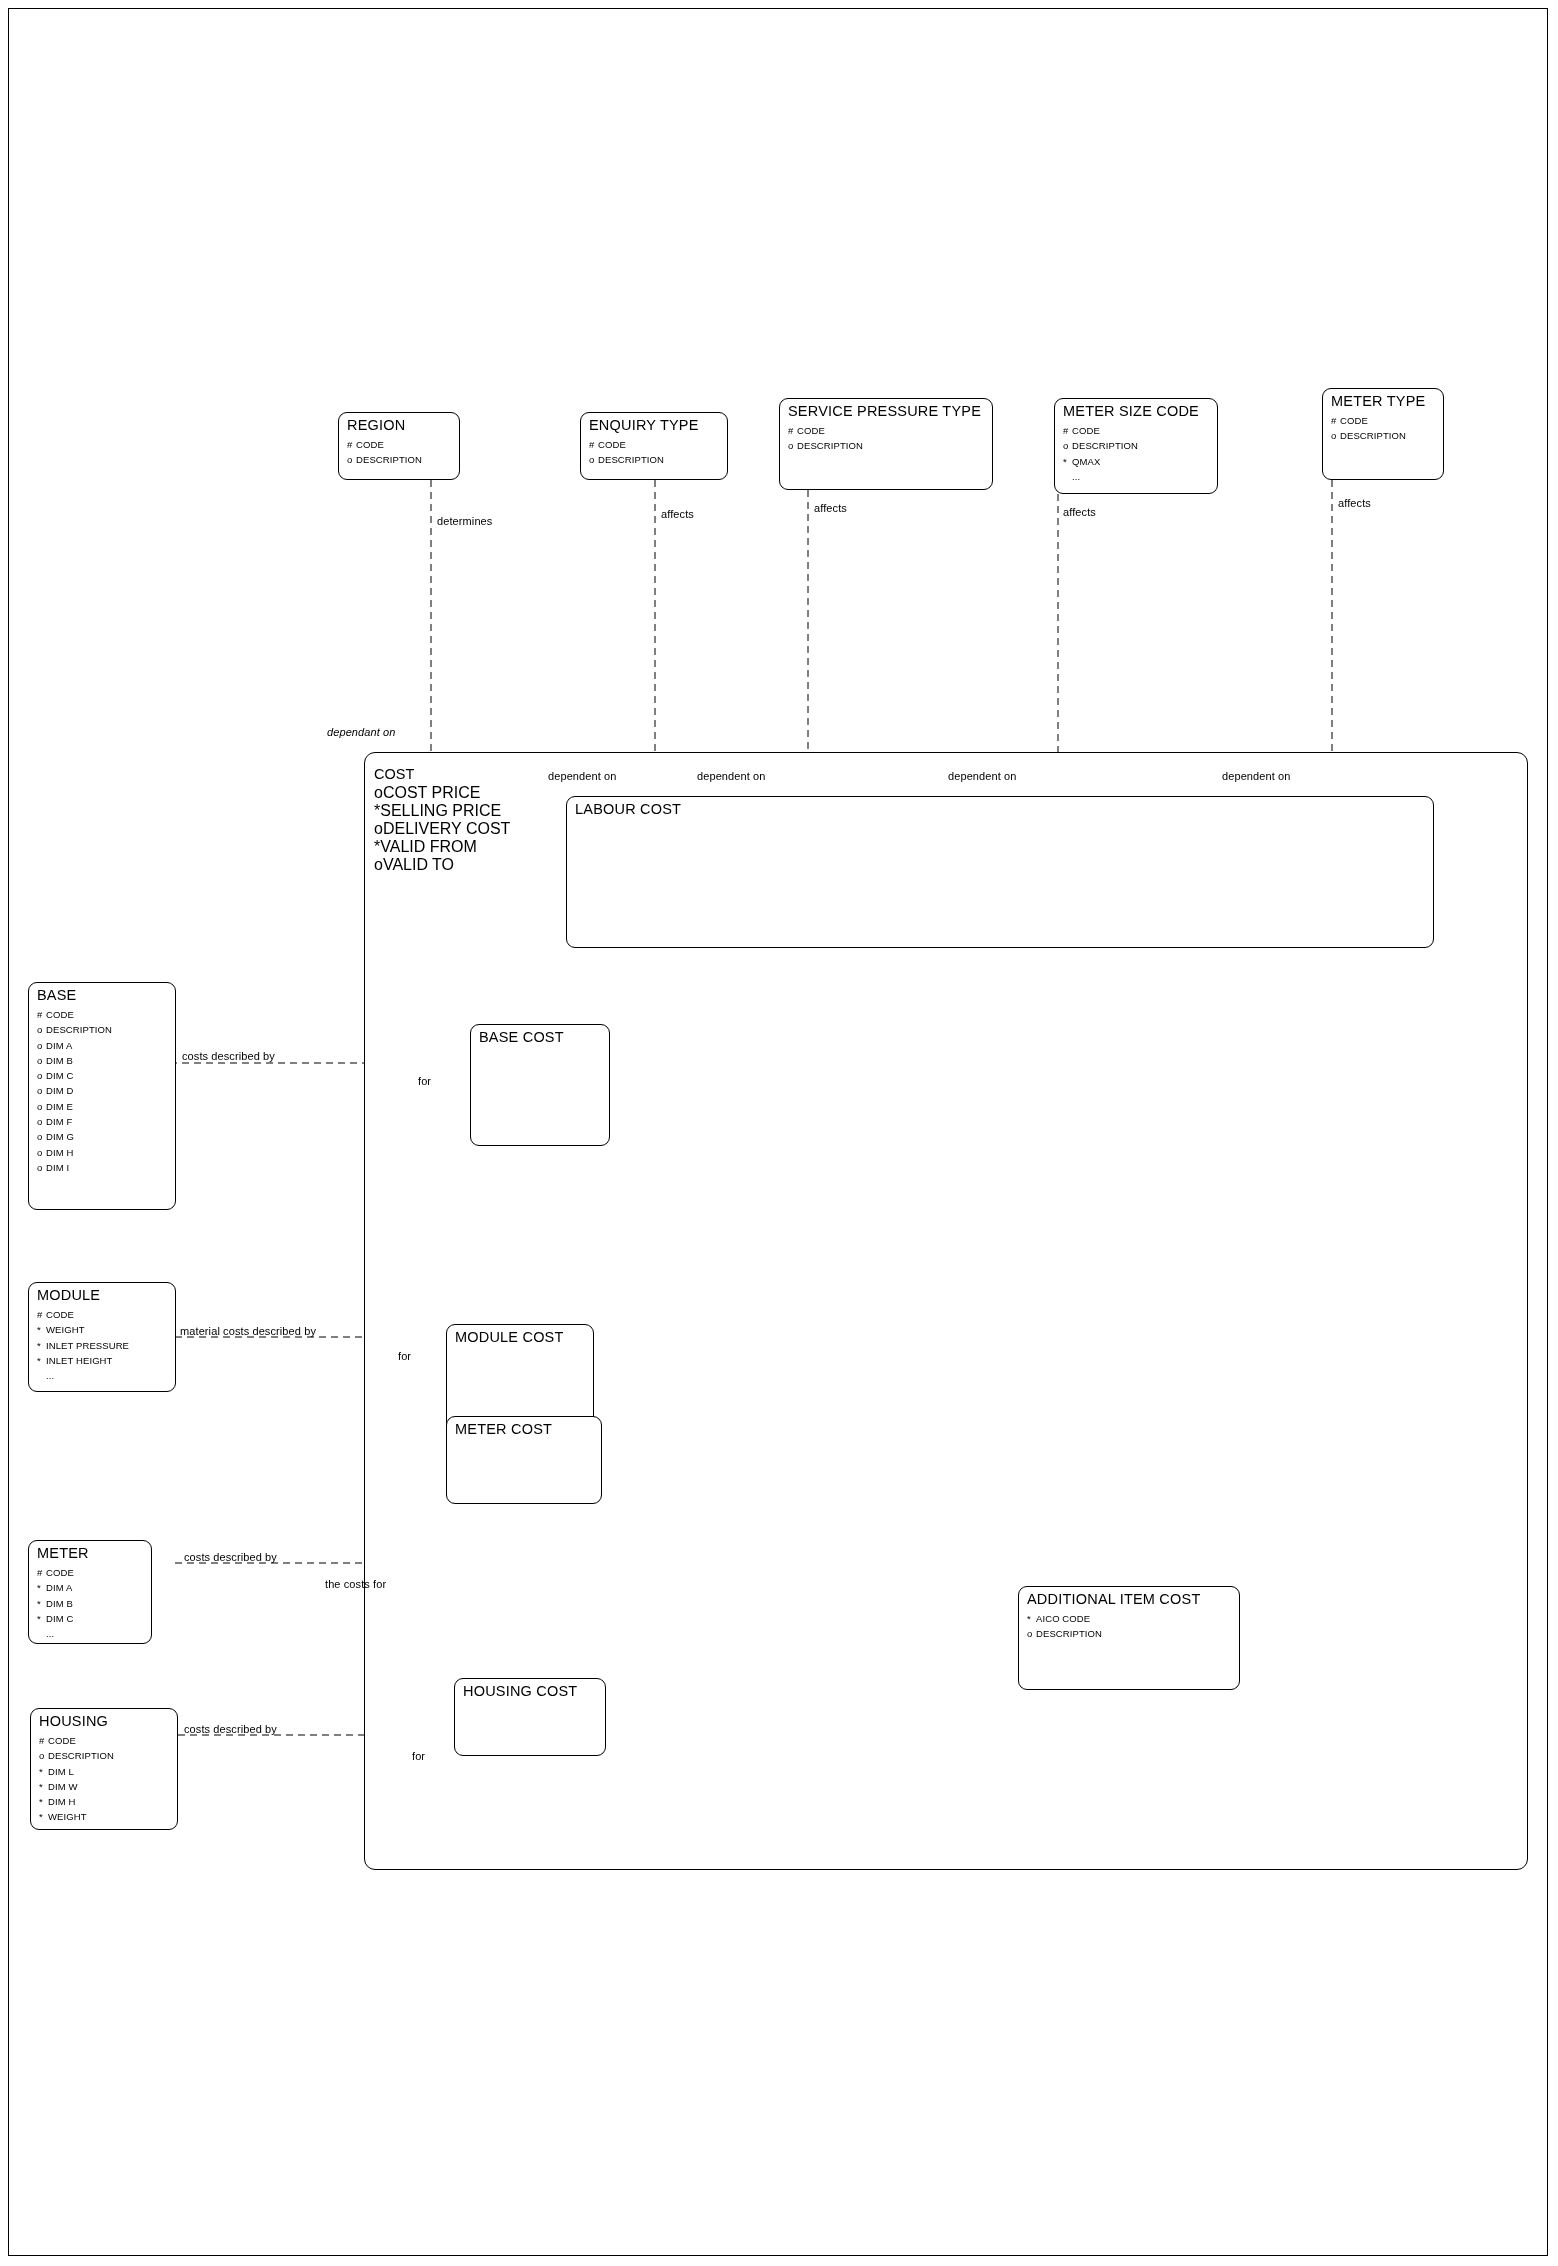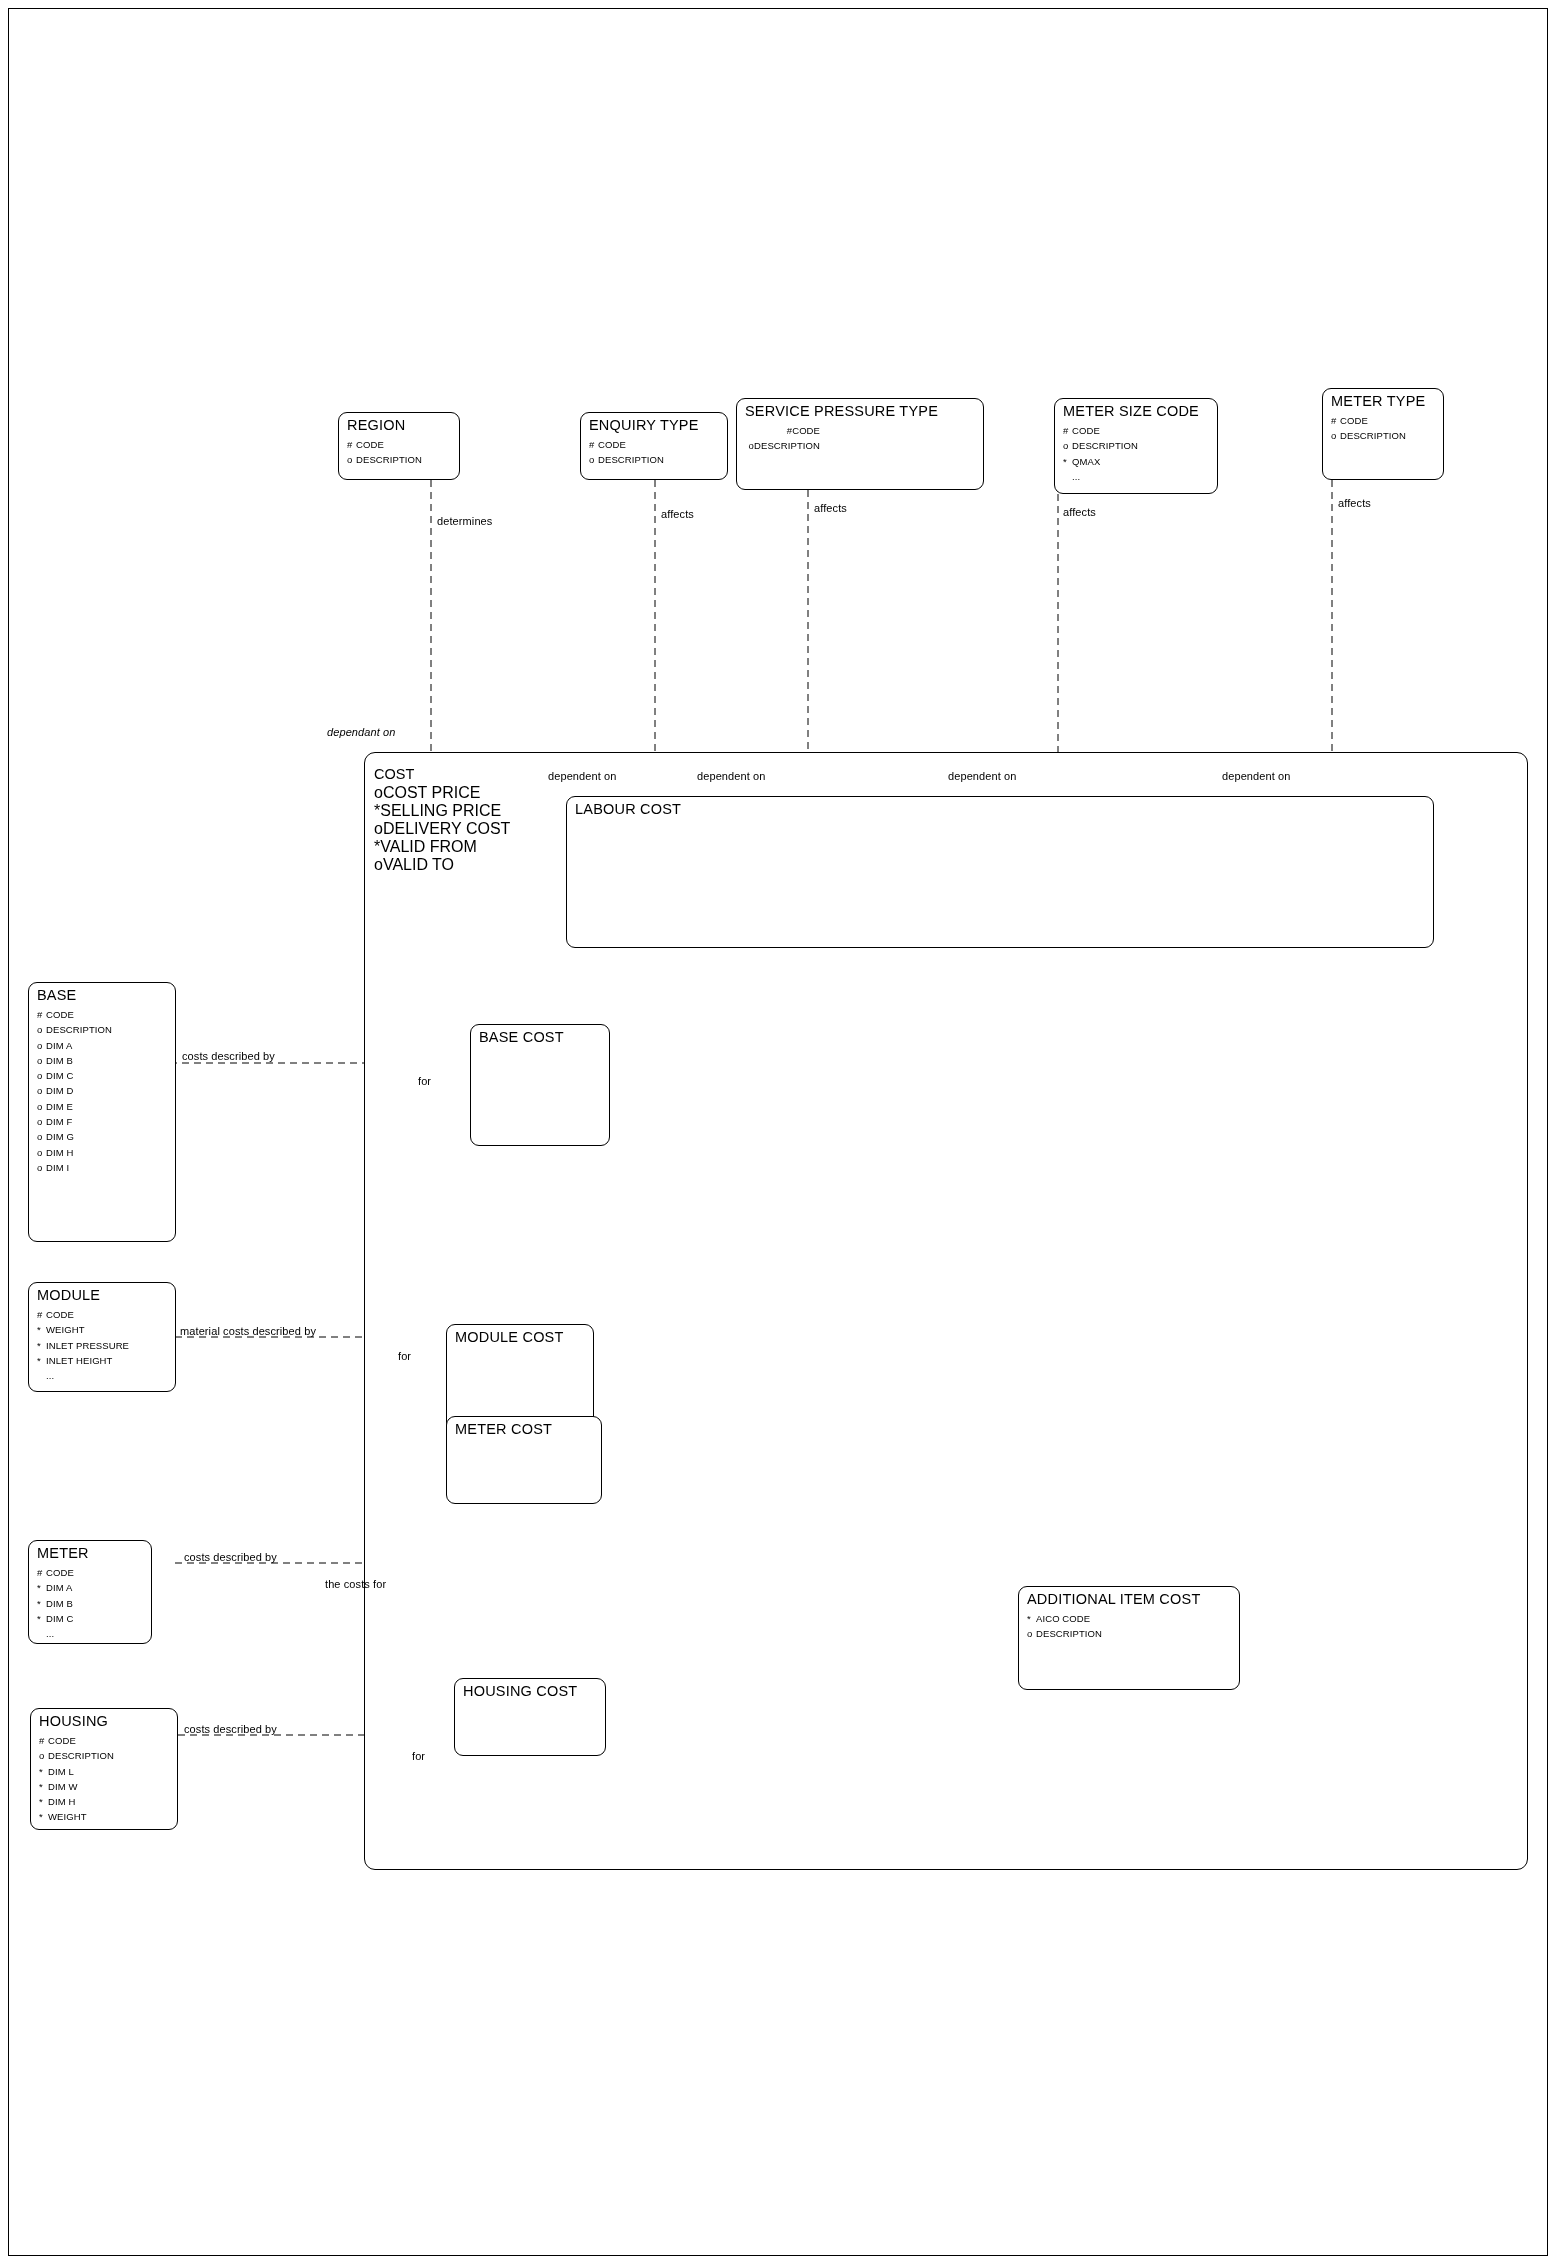--- a/index.html
+++ b/index.html
@@ -155,21 +155,21 @@
   </div>
 
   <div class="entity" style="left:580px; top:412px; width:148px; height:68px;">
     <div class="ename">ENQUIRY TYPE</div>
     <ul class="attrs">
       <li><span class="mark">#</span><span>CODE</span></li>
       <li><span class="mark">o</span><span>DESCRIPTION</span></li>
     </ul>
   </div>
 
-  <div class="entity" style="left:736px; top:398px; width:248px; height:92px;text-align:right;">
+  <div class="entity" style="left:779px; top:398px; width:214px; height:92px;">
     <div class="ename">SERVICE PRESSURE TYPE</div>
     <ul class="attrs">
       <li><span class="mark">#</span><span>CODE</span></li>
       <li><span class="mark">o</span><span>DESCRIPTION</span></li>
     </ul>
   </div>
 
   <div class="entity" style="left:1054px; top:398px; width:164px; height:96px;">
     <div class="ename">METER SIZE CODE</div>
     <ul class="attrs">
@@ -181,21 +181,21 @@
   </div>
 
   <div class="entity" style="left:1322px; top:388px; width:122px; height:92px;">
     <div class="ename">METER TYPE</div>
     <ul class="attrs">
       <li><span class="mark">#</span><span>CODE</span></li>
       <li><span class="mark">o</span><span>DESCRIPTION</span></li>
     </ul>
   </div>
 
-  <div class="entity" style="left:28px; top:982px; width:148px; height:260px;">
+  <div class="entity" style="left:28px; top:982px; width:148px; height:228px;">
     <div class="ename">BASE</div>
     <ul class="attrs">
       <li><span class="mark">#</span><span>CODE</span></li>
       <li><span class="mark">o</span><span>DESCRIPTION</span></li>
       <li><span class="mark">o</span><span>DIM A</span></li>
       <li><span class="mark">o</span><span>DIM B</span></li>
       <li><span class="mark">o</span><span>DIM C</span></li>
       <li><span class="mark">o</span><span>DIM D</span></li>
       <li><span class="mark">o</span><span>DIM E</span></li>
       <li><span class="mark">o</span><span>DIM F</span></li>

